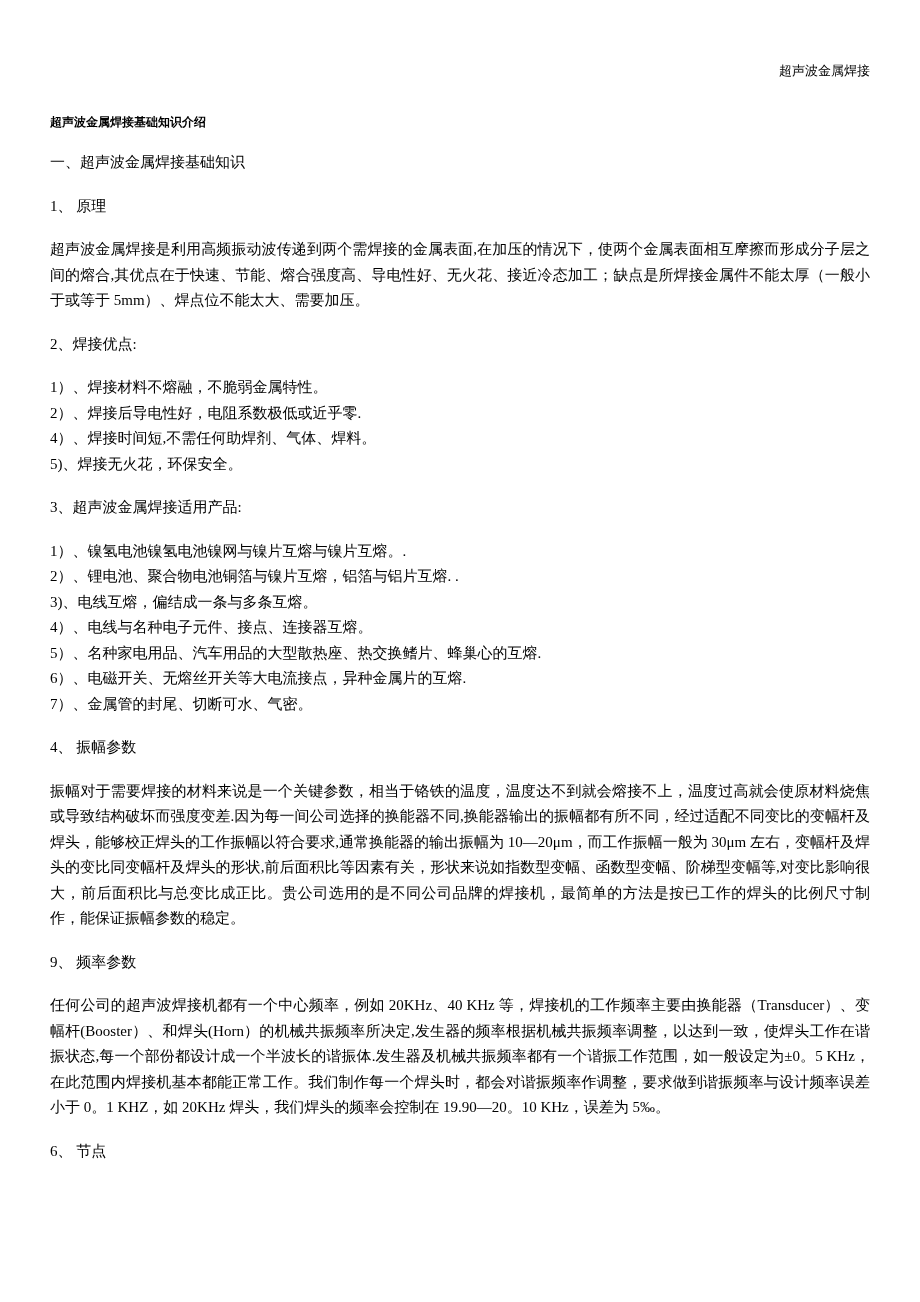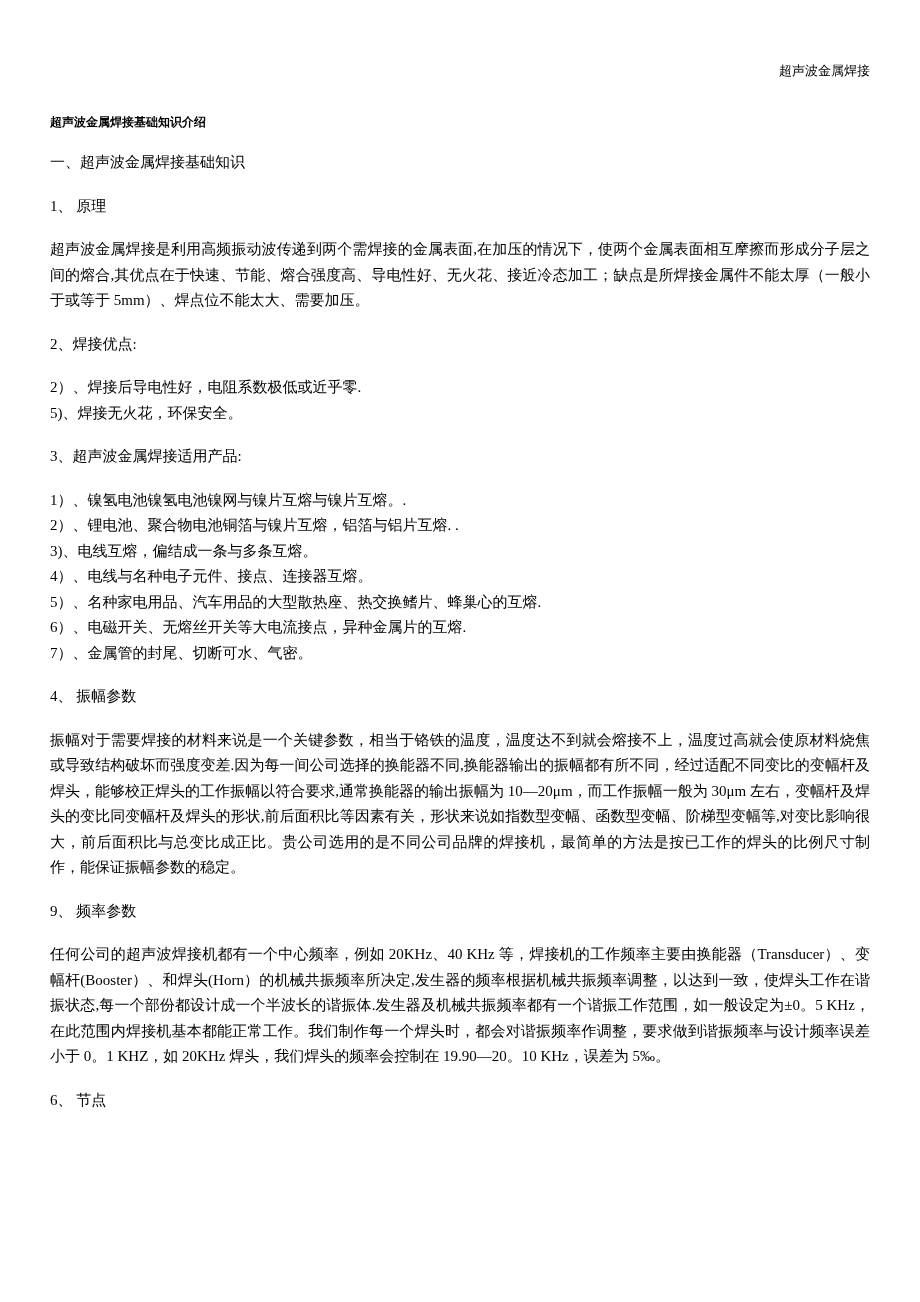--- a/index.html
+++ b/index.html
@@ -49,21 +49,23 @@
 
 <div class="title">超声波金属焊接基础知识介绍</div>
 
 <div class="section-label">一、超声波金属焊接基础知识</div>
 
 <div class="sub-heading">1、 原理</div>
 <div class="paragraph">超声波金属焊接是利用高频振动波传递到两个需焊接的金属表面,在加压的情况下，使两个金属表面相互摩擦而形成分子层之间的熔合,其优点在于快速、节能、熔合强度高、导电性好、无火花、接近冷态加工；缺点是所焊接金属件不能太厚（一般小于或等于 5mm）、焊点位不能太大、需要加压。</div>
 
 <div class="sub-heading">2、焊接优点:</div>
 <div class="list-block">
+  <div class="list-item">1）、焊接材料不熔融，不脆弱金属特性。</div>
   <div class="list-item">2）、焊接后导电性好，电阻系数极低或近乎零.</div>
+  <div class="list-item">4）、焊接时间短,不需任何助焊剂、气体、焊料。</div>
   <div class="list-item">5)、焊接无火花，环保安全。</div>
 </div>
 
 <div class="sub-heading">3、超声波金属焊接适用产品:</div>
 <div class="list-block">
   <div class="list-item">1）、镍氢电池镍氢电池镍网与镍片互熔与镍片互熔。.</div>
   <div class="list-item">2）、锂电池、聚合物电池铜箔与镍片互熔，铝箔与铝片互熔. .</div>
   <div class="list-item">3)、电线互熔，偏结成一条与多条互熔。</div>
   <div class="list-item">4）、电线与名种电子元件、接点、连接器互熔。</div>
   <div class="list-item">5）、名种家电用品、汽车用品的大型散热座、热交换鳍片、蜂巢心的互熔.</div>

